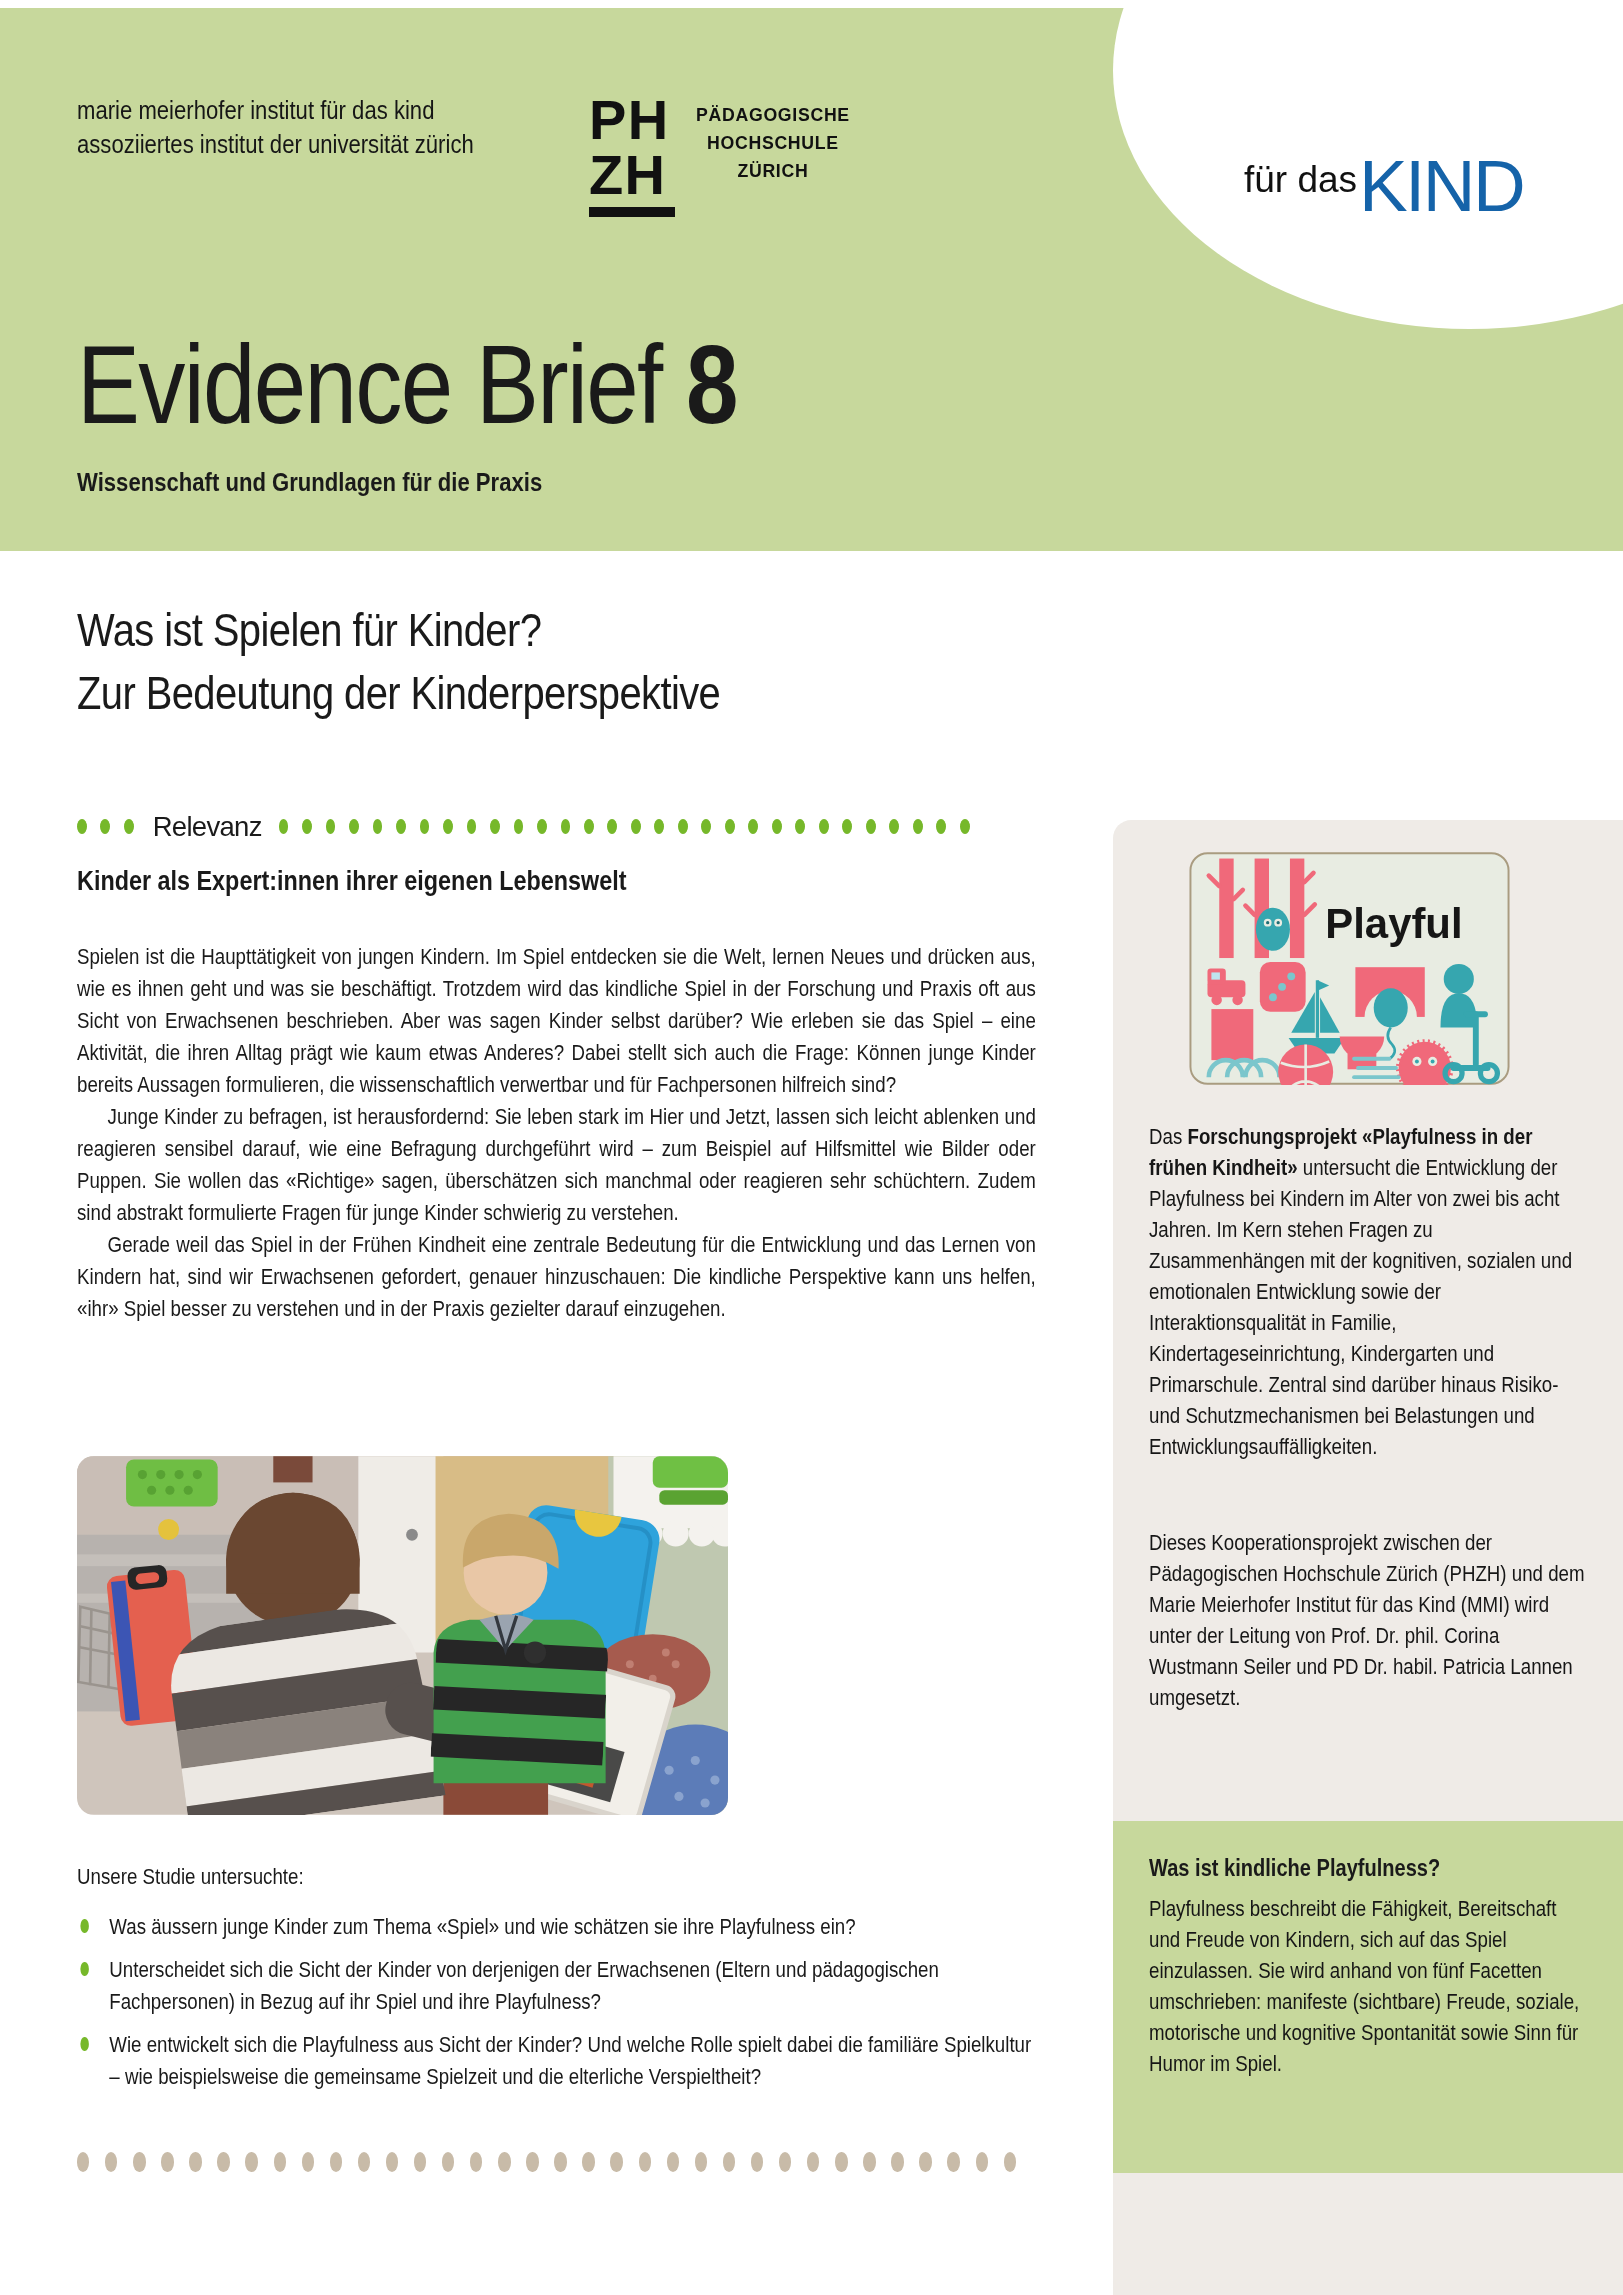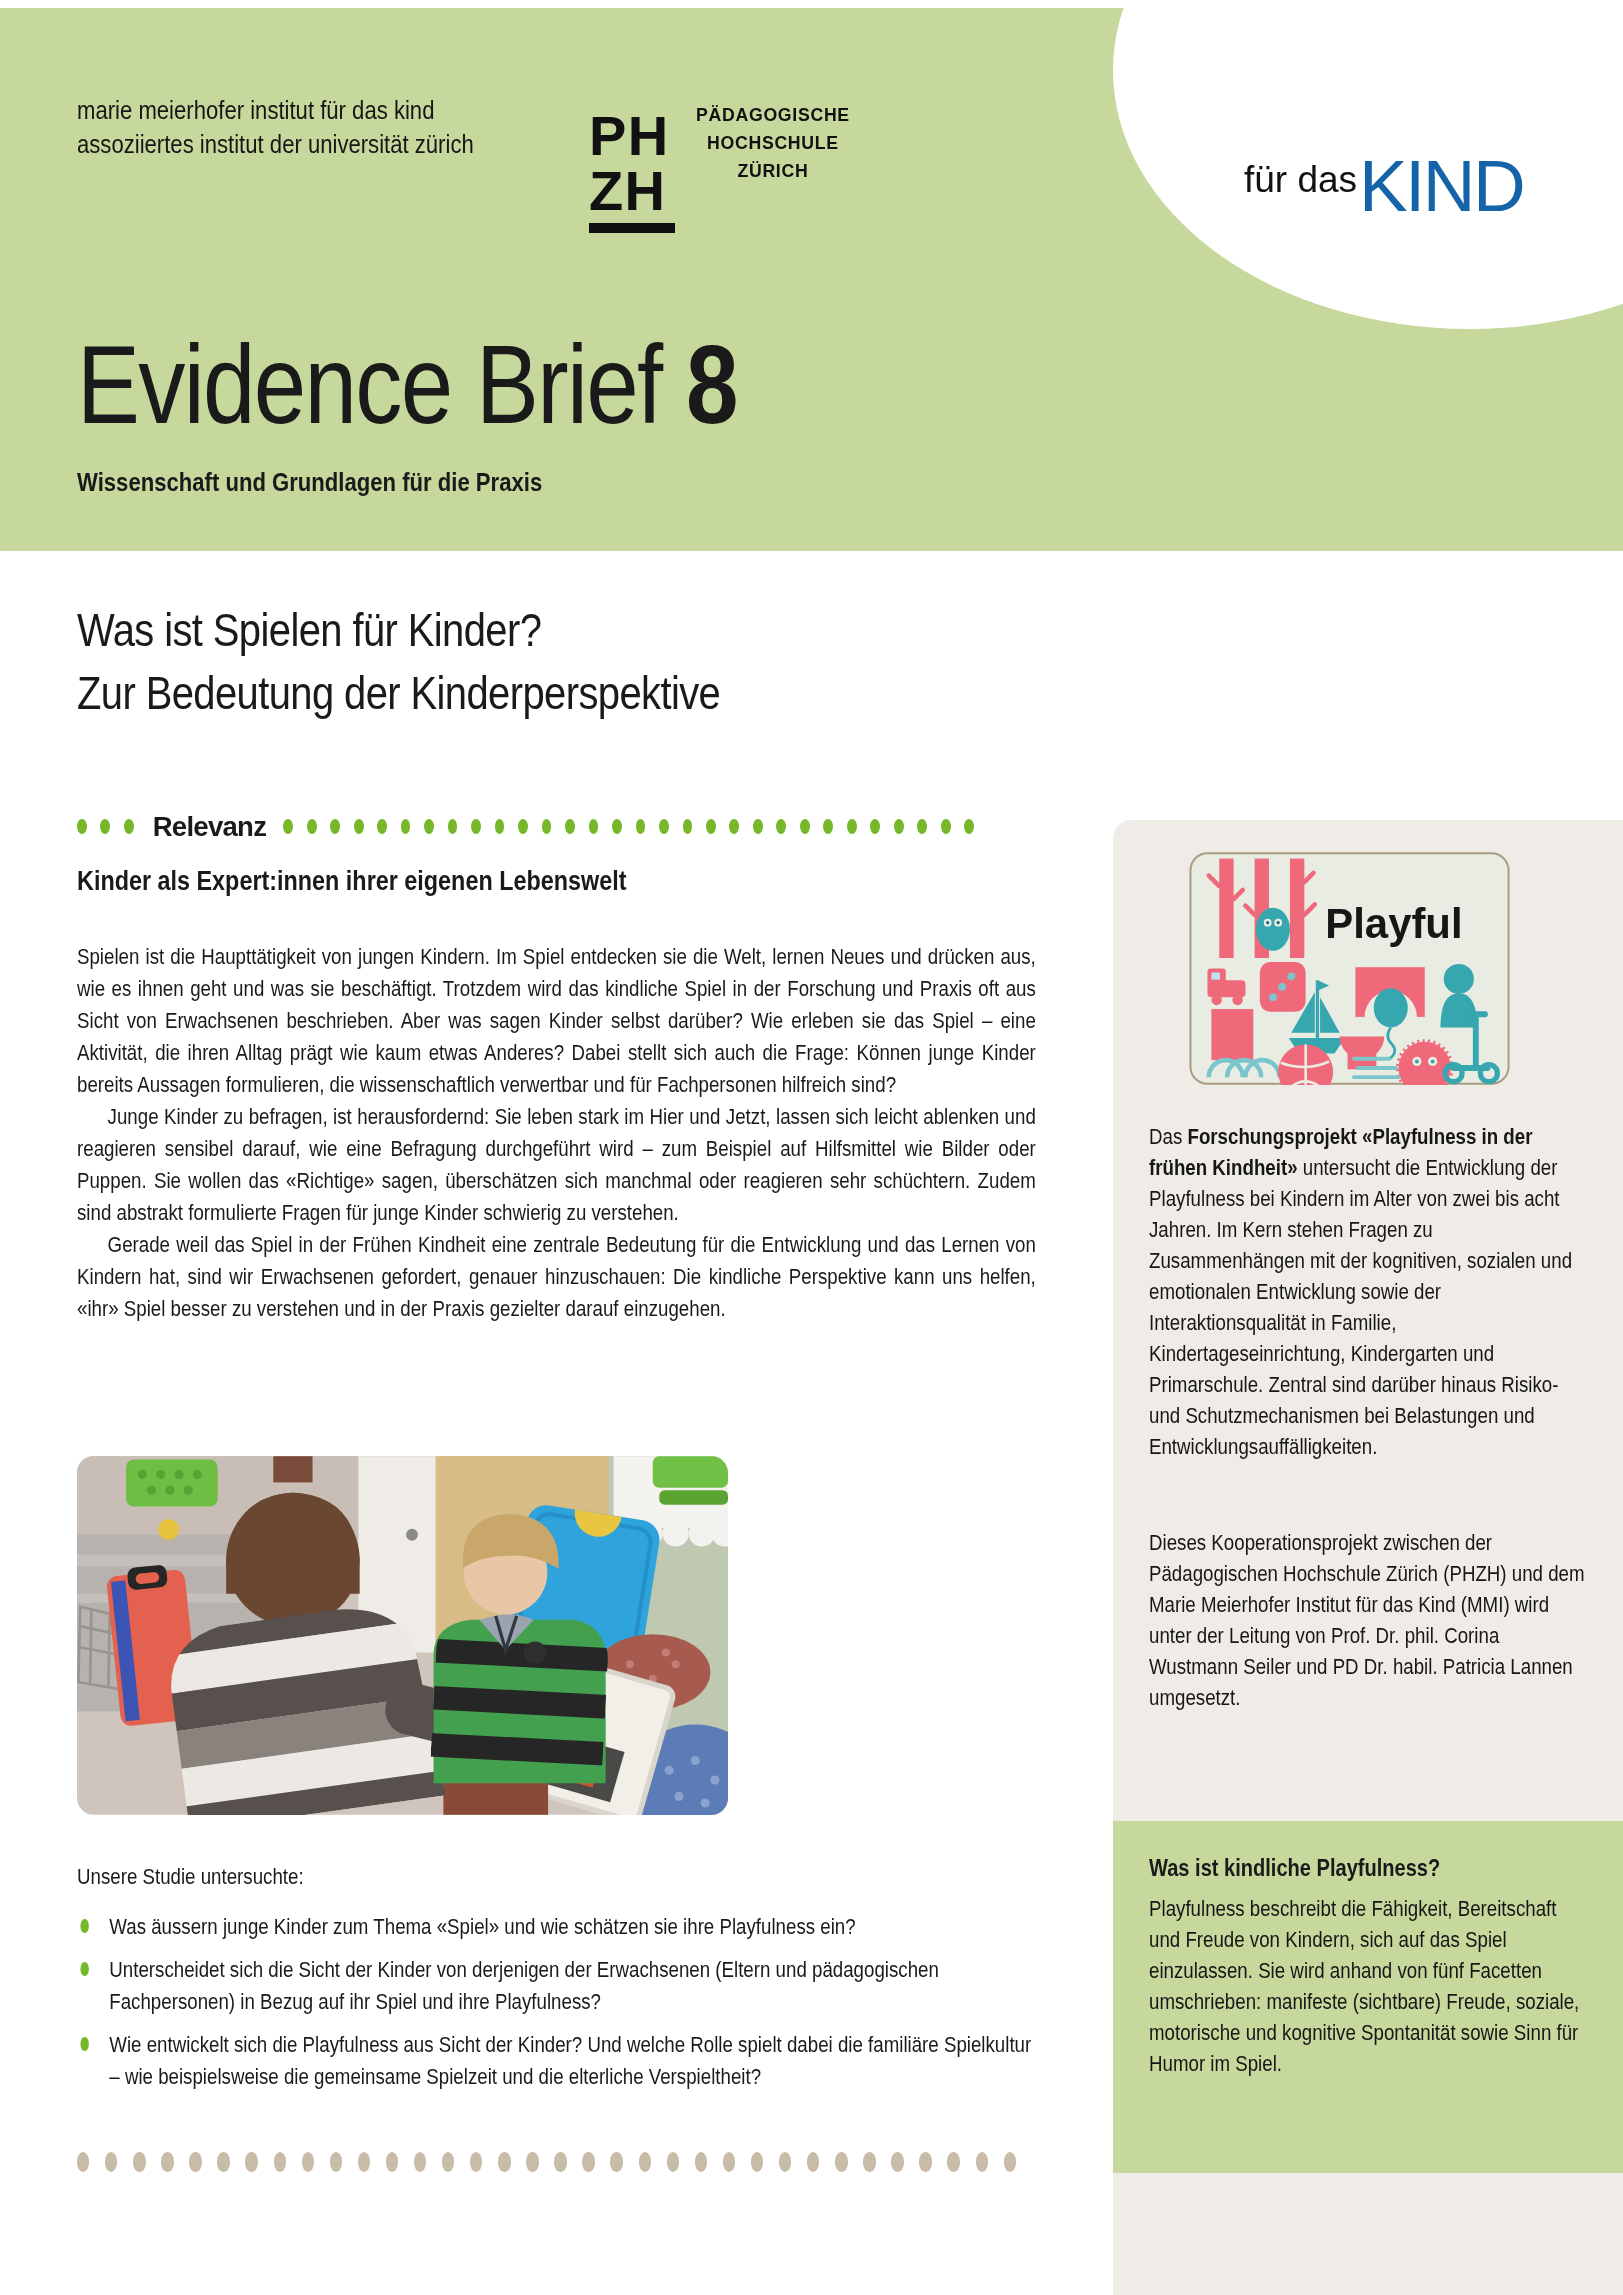--- a/index.html
+++ b/index.html
@@ -5,36 +5,36 @@
   html,body{margin:0;padding:0;background:#ffffff;}
   .page{position:relative;width:1623px;height:2295px;background:#ffffff;
         font-family:"Liberation Sans",sans-serif;color:#1a1a1a;overflow:hidden;margin-top:8px;}
   .abs{position:absolute;}
   .cond{transform:scaleX(.85);transform-origin:0 0;}
 
   
   .band{left:0;top:0;width:1623px;height:543px;background:#C7D89C;}
   .circle{left:1113px;top:-196px;width:713px;height:517px;background:#ffffff;border-radius:50%;}
   .institute{left:77px;top:85px;font-size:26px;line-height:34px;width:641px;color:#161616;}
-  .phzh{left:589px;top:100px;}
+  .phzh{left:589px;top:84px;}
   .phzh .letters{font-weight:bold;font-size:56px;line-height:55px;letter-spacing:1.3px;color:#111;}
   .phzh .bar{width:86px;height:9.8px;background:#111;margin-top:5.2px;}
   .phzh-text{left:696px;top:93px;font-weight:bold;font-size:17.7px;line-height:28px;letter-spacing:0.7px;color:#111;text-align:center;}
   .mmi-m{left:1241px;top:58px;font-size:105px;font-weight:bold;letter-spacing:-5.2px;color:#29A9E1;line-height:1;}
   .mmi-fd{left:1244px;top:153px;font-size:37px;color:#111;line-height:1;text-align:right;}
   .mmi-kind{left:1359px;top:141px;font-size:73px;font-weight:normal;letter-spacing:-2.6px;color:#1563A9;line-height:1;}
   .title{left:77px;top:319px;font-size:111px;letter-spacing:-2px;line-height:1.05;white-space:nowrap;}
   .title b{font-weight:bold;}
   .subtitle{left:77px;top:459px;font-size:26px;font-weight:bold;white-space:nowrap;}
 
   
   .heading{left:77px;top:590px;font-size:47px;line-height:63px;letter-spacing:-0.7px;white-space:nowrap;}
   .relevanz-row{left:77px;top:805px;display:flex;align-items:center;height:27.5px;}
   .dot{width:9.8px;height:15px;border-radius:50%;background:#76B82A;margin-right:13.7px;flex:0 0 auto;}
-  .relevanz-label{font-size:27.5px;font-weight:bold;margin:0 17px 0 5.2px;letter-spacing:-0.7px;}
+  .relevanz-label{font-size:27.5px;font-weight:normal;margin:0 17px 0 5.2px;letter-spacing:-0.7px;}
   .subheading{left:77px;top:857px;font-size:27.5px;font-weight:bold;white-space:nowrap;}
   .bodytext{left:77px;top:933px;width:1128px;font-size:22px;line-height:32px;text-align:justify;}
   .bodytext p{margin:0;}
   .bodytext p.indent{text-indent:36px;}
   .photo{left:77px;top:1448px;width:651px;height:359px;border-radius:17px;overflow:hidden;}
   .study-intro{left:77px;top:1856px;font-size:22px;white-space:nowrap;}
   .bullets{left:77px;top:1903px;width:1128px;font-size:22px;line-height:32px;}
   .bullets ul{list-style:none;margin:0;padding:0;}
   .bullets li{position:relative;padding-left:38px;margin-bottom:11px;}
   .bullet-dot{position:absolute;left:3.9px;top:7.9px;width:9.8px;height:14.4px;border-radius:50%;background:#76B82A;}

